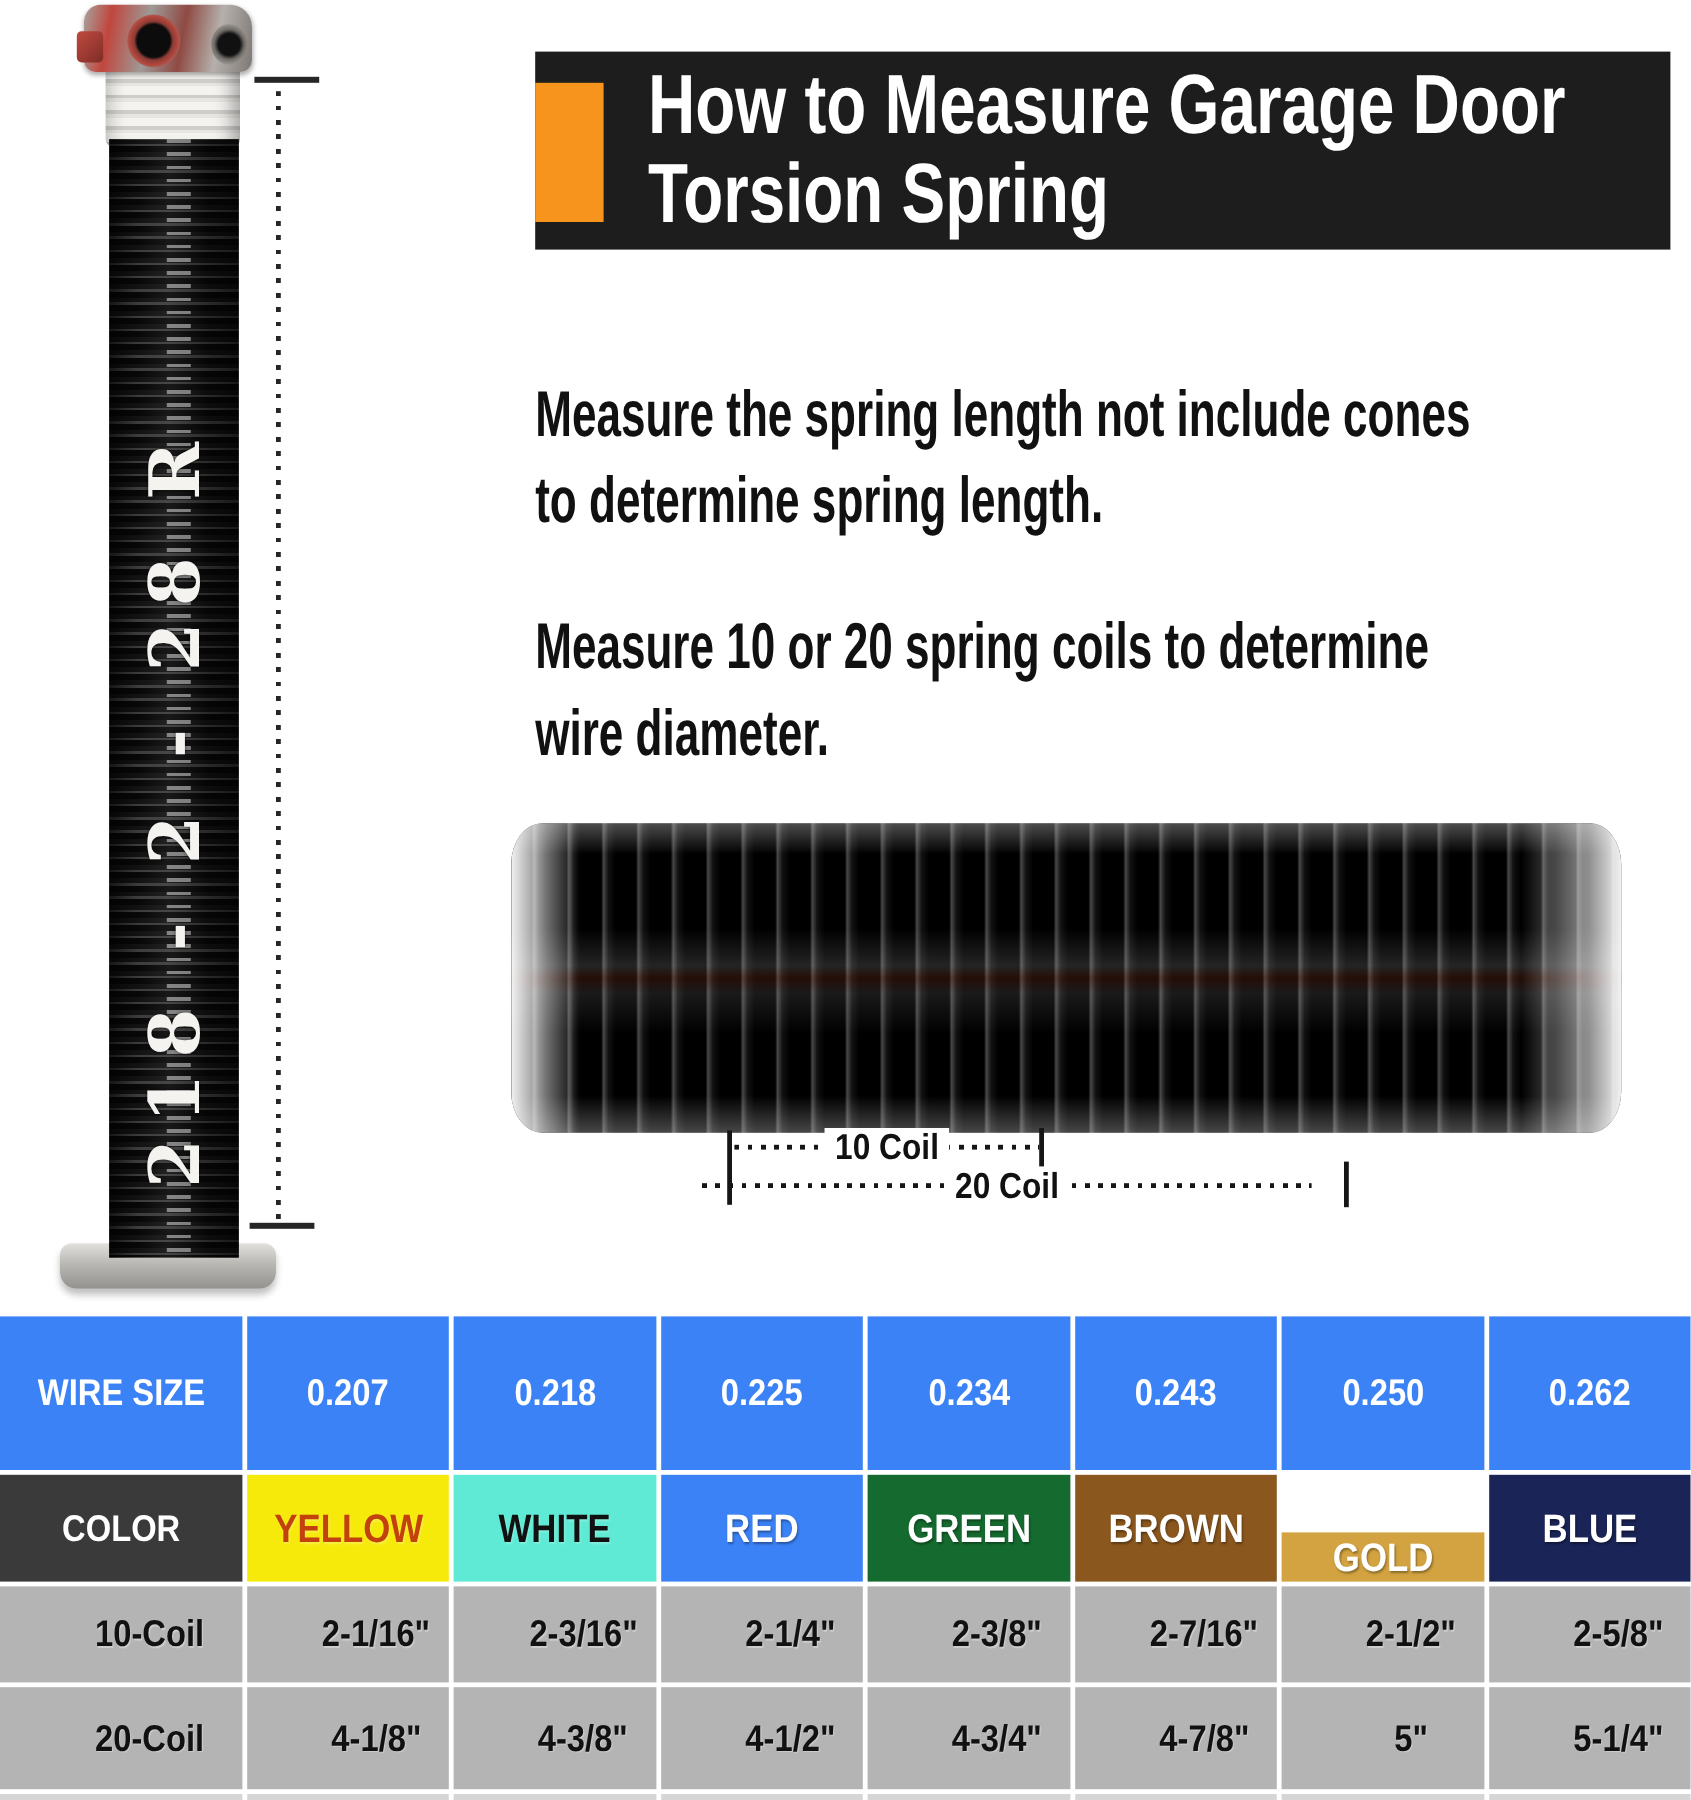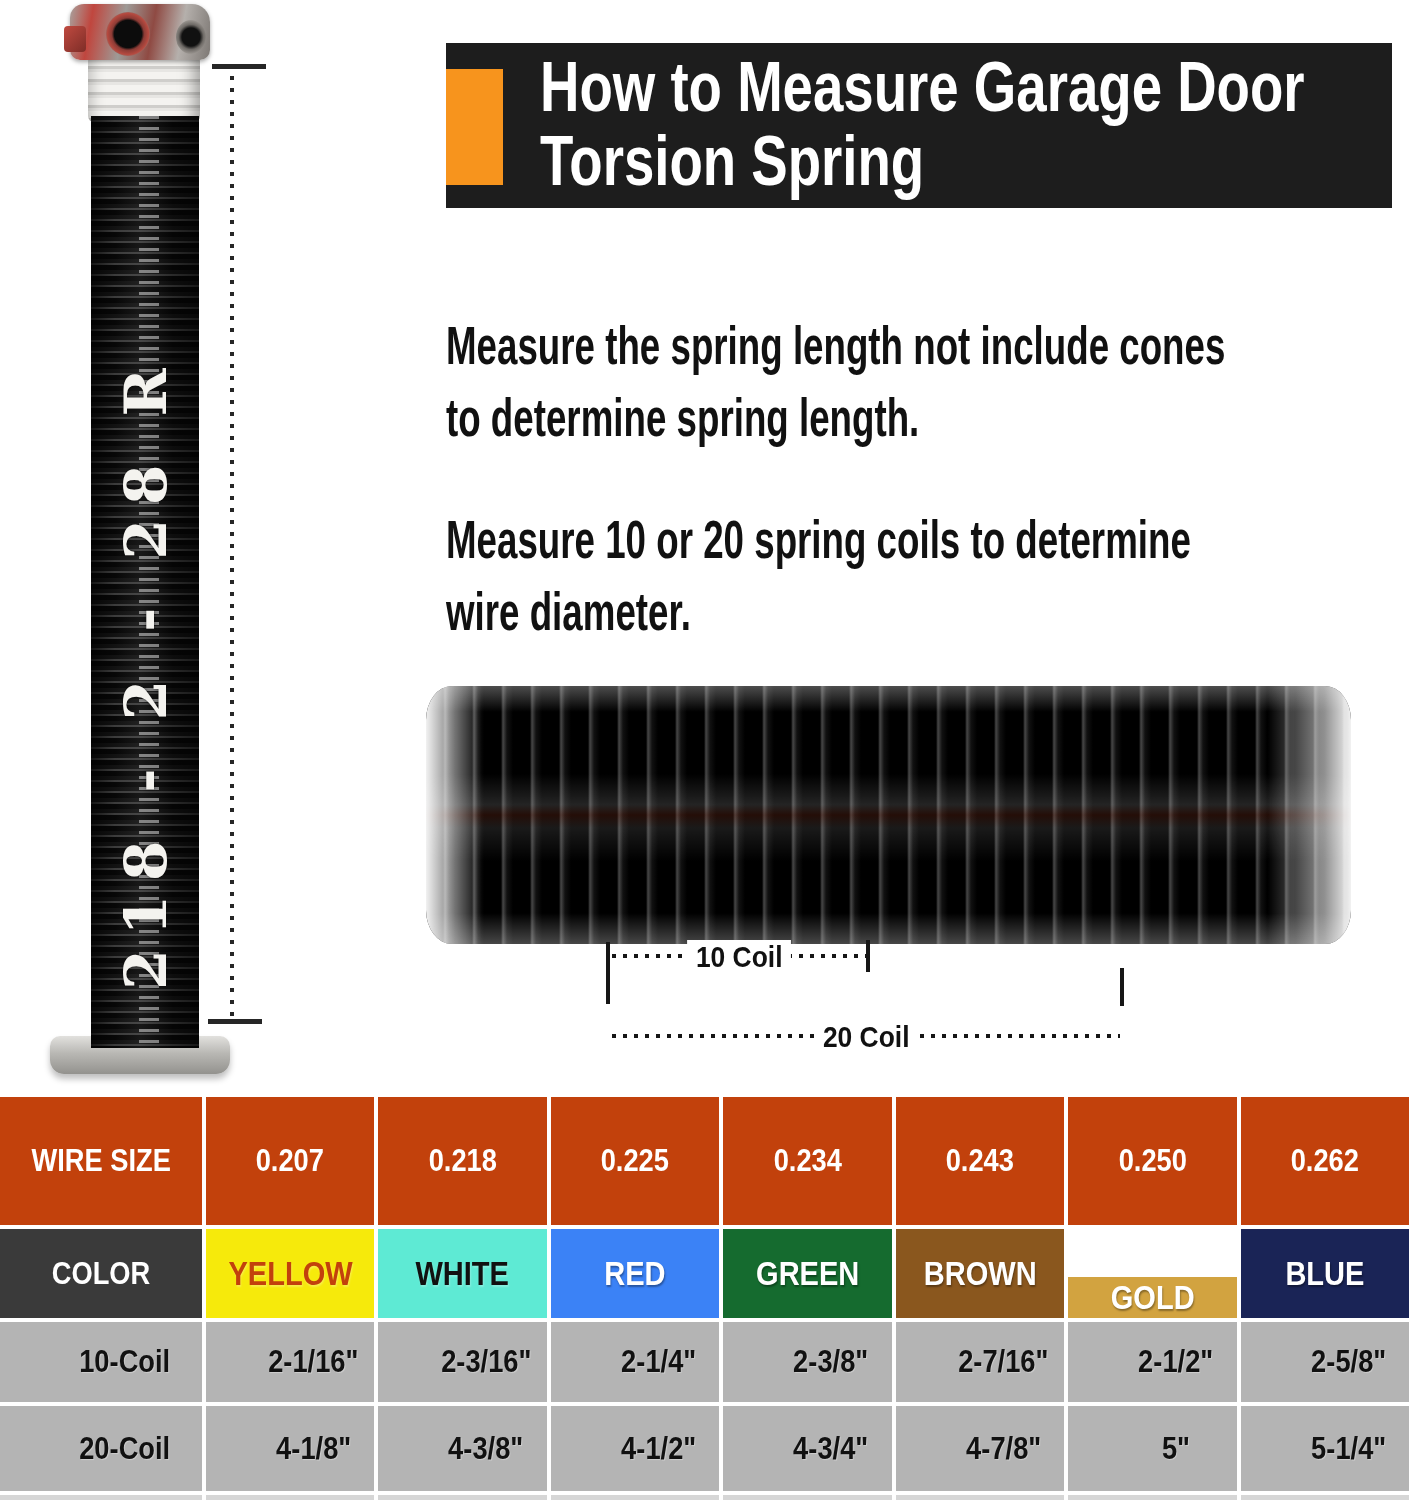--- a/index.html
+++ b/index.html
@@ -101,21 +101,21 @@
     display:inline-block;transform:scaleX(.88);
   }
   
   .spec-table{
     position:absolute;left:0;top:1097px;width:1409px;
     display:grid;grid-template-columns:202px repeat(7,1fr);
     grid-template-rows:128px 89px 80px 85px 14px;gap:4px;
   }
   .cell{display:flex;align-items:center;justify-content:center;font-weight:700;font-size:31px;}
   .cell .cond{display:inline-block;transform:scaleX(.88);white-space:nowrap;}
-  .c-dark{background:#c2410c;color:#fff;}
+  .c-dark{background:#3b82f6;color:#fff;}
   .c-gray-dark{background:#3a3a3a;color:#fff;}
   .c-col{text-shadow:1px 2px 2px rgba(0,0,0,.35);font-size:33px;}
   .c-col.dark-text{text-shadow:1px 2px 2px rgba(255,255,255,.25);}
   .c-gray{background:#b4b4b4;color:#111;text-shadow:1px 1px 1px rgba(255,255,255,.35);padding-left:47px;}
   .c-strip{background:#d6d6d6;}
 </style>
 </head>
 <body>
 
 <div id="canvas">
@@ -150,21 +150,21 @@
   <div class="para-line p2l2"><span class="cond-l">wire diameter.</span></div>
 
   <div class="coil-photo"></div>
 
   <div class="dim-tick-v" style="left:606px;top:942px;height:62px;"></div>
   <div class="dim-tick-v" style="left:866px;top:940px;height:32px;"></div>
   <div class="dim-tick-v" style="left:1120px;top:968px;height:38px;"></div>
   <div class="dim-line" style="left:612px;top:940px;width:254px;">
     <span class="dim-label">10 Coil</span>
   </div>
-  <div class="dim-line" style="left:612px;top:972px;width:508px;margin-top:48px;">
+  <div class="dim-line" style="left:585px;top:972px;width:508px;">
     <span class="dim-label">20 Coil</span>
   </div>
 
   <div class="spec-table">
 
     <div class="cell c-dark">
         <span class="cond">WIRE SIZE</span>
       </div>
     <div class="cell c-dark">
         <span class="cond">0.207</span>

